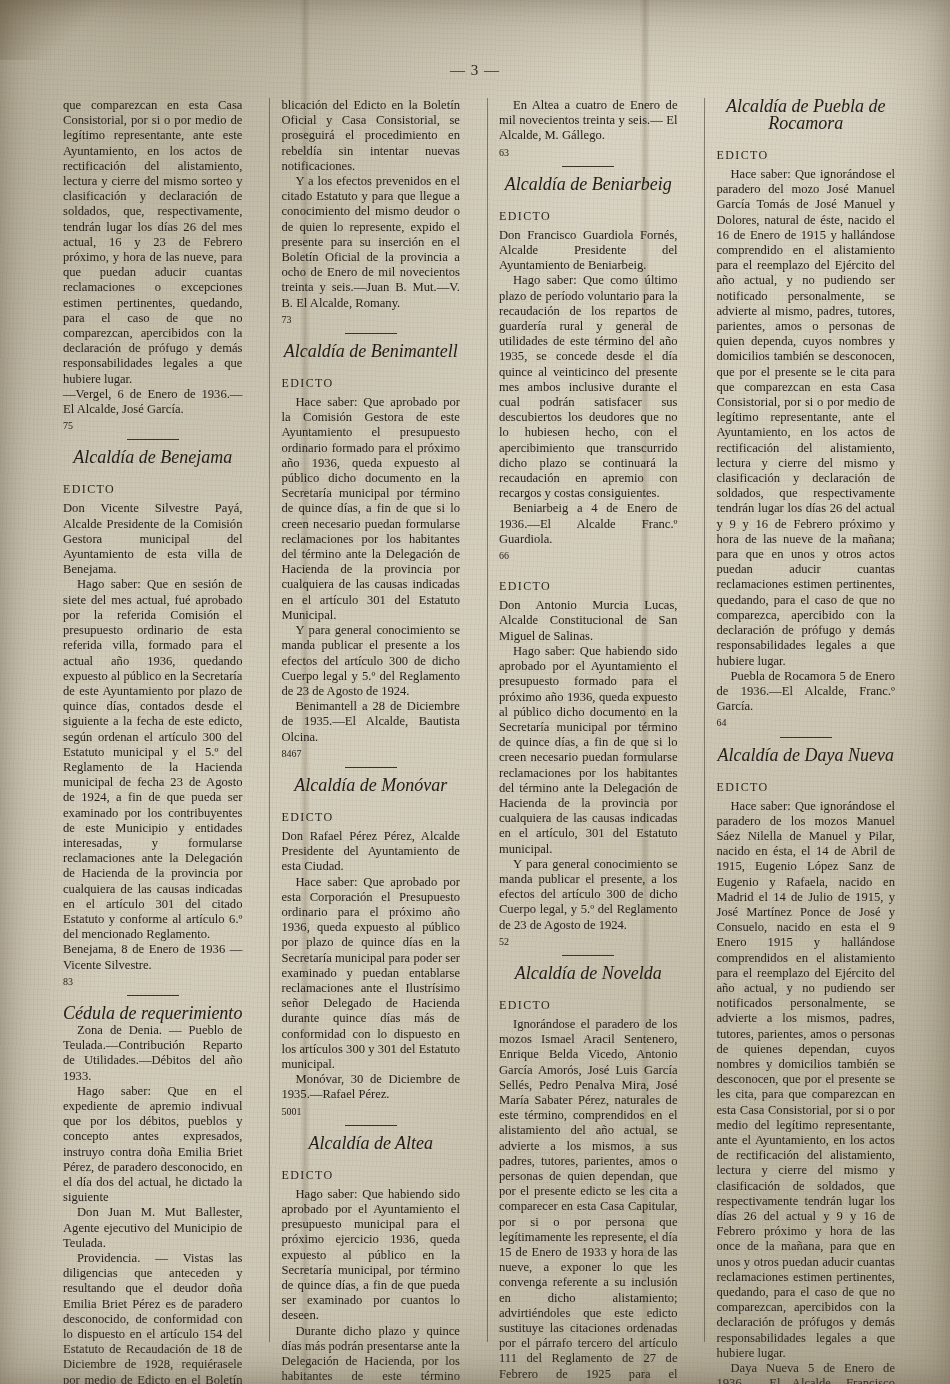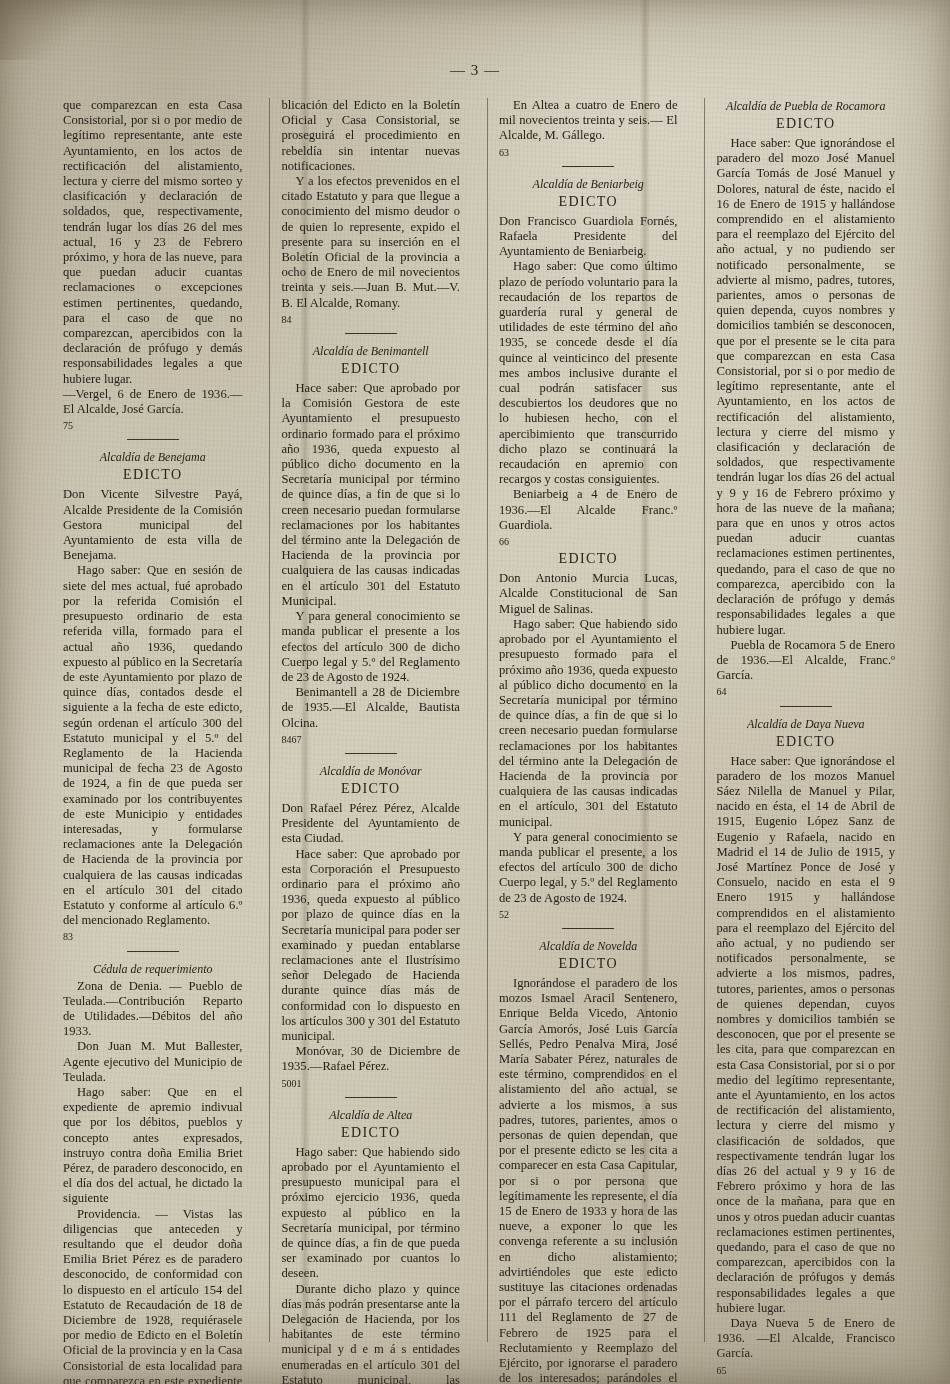--- a/index.html
+++ b/index.html
@@ -90,30 +90,29 @@
     text-align: justify;
     text-justify: inter-word;
     hyphens: auto;
     color: #26211b;
   }
   .ind { text-indent: 14px; }
 
   .head {
     text-align: center;
     font-style: italic;
-    font-size: 12px;
+    font-size: 18px;
     line-height: 17px;
     margin: 9px 0 1px 0;
     color: #221d17;
   }
   .edicto {
-    text-align: center;
-    font-size: 14px;
+    font-size: 12px;
     letter-spacing: 1.4px;
-    margin: 1px 0 4px 0;
+    margin: 16px 0 4px 0;
     color: #2a241d;
   }
   .num {
     font-size: 10px;
     margin-top: 1px;
     margin-bottom: 2px;
   }
   .rule {
     width: 52px;
     height: 1px;
@@ -136,33 +135,34 @@
 
     <div class="col">
       <p>que comparezcan en esta Casa Consistorial, por si o por medio de legítimo representante, ante este Ayuntamiento, en los actos de rectificación del alistamiento, lectura y cierre del mismo sorteo y clasificación y declaración de soldados, que, respectivamente, tendrán lugar los días 26 del mes actual, 16 y 23 de Febrero próximo, y hora de las nueve, para que puedan aducir cuantas reclamaciones o excepciones estimen pertinentes, quedando, para el caso de que no comparezcan, apercibidos con la declaración de prófugo y demás responsabilidades legales a que hubiere lugar.</p>
       <p>—Vergel, 6 de Enero de 1936.— El Alcalde, José García.</p>
       <p class="num">75</p>
       <div class="rule"></div>
       <div class="head">Alcaldía de Benejama</div>
       <div class="edicto">EDICTO</div>
       <p>Don Vicente Silvestre Payá, Alcalde Presidente de la Comisión Gestora municipal del Ayuntamiento de esta villa de Benejama.</p>
       <p class="ind">Hago saber: Que en sesión de siete del mes actual, fué aprobado por la referida Comisión el presupuesto ordinario de esta referida villa, formado para el actual año 1936, quedando expuesto al público en la Secretaría de este Ayuntamiento por plazo de quince días, contados desde el siguiente a la fecha de este edicto, según ordenan el artículo 300 del Estatuto municipal y el 5.º del Reglamento de la Hacienda municipal de fecha 23 de Agosto de 1924, a fin de que pueda ser examinado por los contribuyentes de este Municipio y entidades interesadas, y formularse reclamaciones ante la Delegación de Hacienda de la provincia por cualquiera de las causas indicadas en el artículo 301 del citado Estatuto y conforme al artículo 6.º del mencionado Reglamento.</p>
+      <p>Benejama, 8 de Enero de 1936 —Vicente Silvestre.</p>
       <p class="num">83</p>
       <div class="rule"></div>
       <div class="head">Cédula de requerimiento</div>
       <p class="ind">Zona de Denia. — Pueblo de Teulada.—Contribución Reparto de Utilidades.—Débitos del año 1933.</p>
+      <p class="ind">Hago saber: Que en el expediente de apremio indivual que por los débitos, pueblos y concepto antes expresados, instruyo contra doña Emilia Briet Pérez, de paradero desconocido, en el día dos del actual, he dictado la siguiente</p>
       <p class="ind">Don Juan M. Mut Ballester, Agente ejecutivo del Municipio de Teulada.</p>
-      <p class="ind">Hago saber: Que en el expediente de apremio indivual que por los débitos, pueblos y concepto antes expresados, instruyo contra doña Emilia Briet Pérez, de paradero desconocido, en el día dos del actual, he dictado la siguiente</p>
       <p class="ind">Providencia. — Vistas las diligencias que anteceden y resultando que el deudor doña Emilia Briet Pérez es de paradero desconocido, de conformidad con lo dispuesto en el artículo 154 del Estatuto de Recaudación de 18 de Diciembre de 1928, requiérasele por medio de Edicto en el Boletín Oficial de la provincia y en la Casa Consistorial de esta localidad para que comparezca en este expediente ejecutivo, señale domicilio o nombre representante, con la advertencia que si no la hiciere en el plazo de ocho días contados desde la pu-</p>
     </div>
 
     <div class="col">
       <p>blicación del Edicto en la Boletín Oficial y Casa Consistorial, se proseguirá el procedimiento en rebeldía sin intentar nuevas notificaciones.</p>
       <p class="ind">Y a los efectos prevenidos en el citado Estatuto y para que llegue a conocimiento del mismo deudor o de quien lo represente, expido el presente para su inserción en el Boletín Oficial de la provincia a ocho de Enero de mil novecientos treinta y seis.—Juan B. Mut.—V. B. El Alcalde, Romany.</p>
-      <p class="num">84</p>
+      <p class="num">73</p>
       <div class="rule"></div>
       <div class="head">Alcaldía de Benimantell</div>
       <div class="edicto">EDICTO</div>
       <p class="ind">Hace saber: Que aprobado por la Comisión Gestora de este Ayuntamiento el presupuesto ordinario formado para el próximo año 1936, queda expuesto al público dicho documento en la Secretaría municipal por término de quince días, a fin de que si lo creen necesario puedan formularse reclamaciones por los habitantes del término ante la Delegación de Hacienda de la provincia por cualquiera de las causas indicadas en el artículo 301 del Estatuto Municipal.</p>
       <p class="ind">Y para general conocimiento se manda publicar el presente a los efectos del artículo 300 de dicho Cuerpo legal y 5.º del Reglamento de 23 de Agosto de 1924.</p>
       <p class="ind">Benimantell a 28 de Diciembre de 1935.—El Alcalde, Bautista Olcina.</p>
       <p class="num">8467</p>
       <div class="rule"></div>
       <div class="head">Alcaldía de Monóvar</div>
       <div class="edicto">EDICTO</div>
@@ -176,21 +176,21 @@
       <p class="ind">Hago saber: Que habiendo sido aprobado por el Ayuntamiento el presupuesto municipal para el próximo ejercicio 1936, queda expuesto al público en la Secretaría municipal, por término de quince días, a fin de que pueda ser examinado por cuantos lo deseen.</p>
       <p class="ind">Durante dicho plazo y quince días más podrán presentarse ante la Delegación de Hacienda, por los habitantes de este término municipal y d e m á s entidades enumeradas en el artículo 301 del Estatuto municipal, las reclamaciones que crean conveniente por los motivos expresados en el citado precepto legal.</p>
     </div>
 
     <div class="col">
       <p class="ind">En Altea a cuatro de Enero de mil novecientos treinta y seis.— El Alcalde, M. Gállego.</p>
       <p class="num">63</p>
       <div class="rule"></div>
       <div class="head">Alcaldía de Beniarbeig</div>
       <div class="edicto">EDICTO</div>
-      <p>Don Francisco Guardiola Fornés, Rafaela Presidente del Ayuntamiento de Beniarbeig.</p>
+      <p>Don Francisco Guardiola Fornés, Alcalde Presidente del Ayuntamiento de Beniarbeig.</p>
       <p class="ind">Hago saber: Que como último plazo de período voluntario para la recaudación de los repartos de guardería rural y general de utilidades de este término del año 1935, se concede desde el día quince al veinticinco del presente mes ambos inclusive durante el cual podrán satisfacer sus descubiertos los deudores que no lo hubiesen hecho, con el apercibimiento que transcurrido dicho plazo se continuará la recaudación en apremio con recargos y costas consiguientes.</p>
       <p class="ind">Beniarbeig a 4 de Enero de 1936.—El Alcalde Franc.º Guardiola.</p>
       <p class="num">66</p>
       <div class="edicto">EDICTO</div>
       <p>Don Antonio Murcia Lucas, Alcalde Constitucional de San Miguel de Salinas.</p>
       <p class="ind">Hago saber: Que habiendo sido aprobado por el Ayuntamiento el presupuesto formado para el próximo año 1936, queda expuesto al público dicho documento en la Secretaría municipal por término de quince días, a fin de que si lo creen necesario puedan formularse reclamaciones por los habitantes del término ante la Delegación de Hacienda de la provincia por cualquiera de las causas indicadas en el artículo, 301 del Estatuto municipal.</p>
       <p class="ind">Y para general conocimiento se manda publicar el presente, a los efectos del artículo 300 de dicho Cuerpo legal, y 5.º del Reglamento de 23 de Agosto de 1924.</p>
       <p class="num">52</p>
       <div class="rule"></div>
       <div class="head">Alcaldía de Novelda</div>

